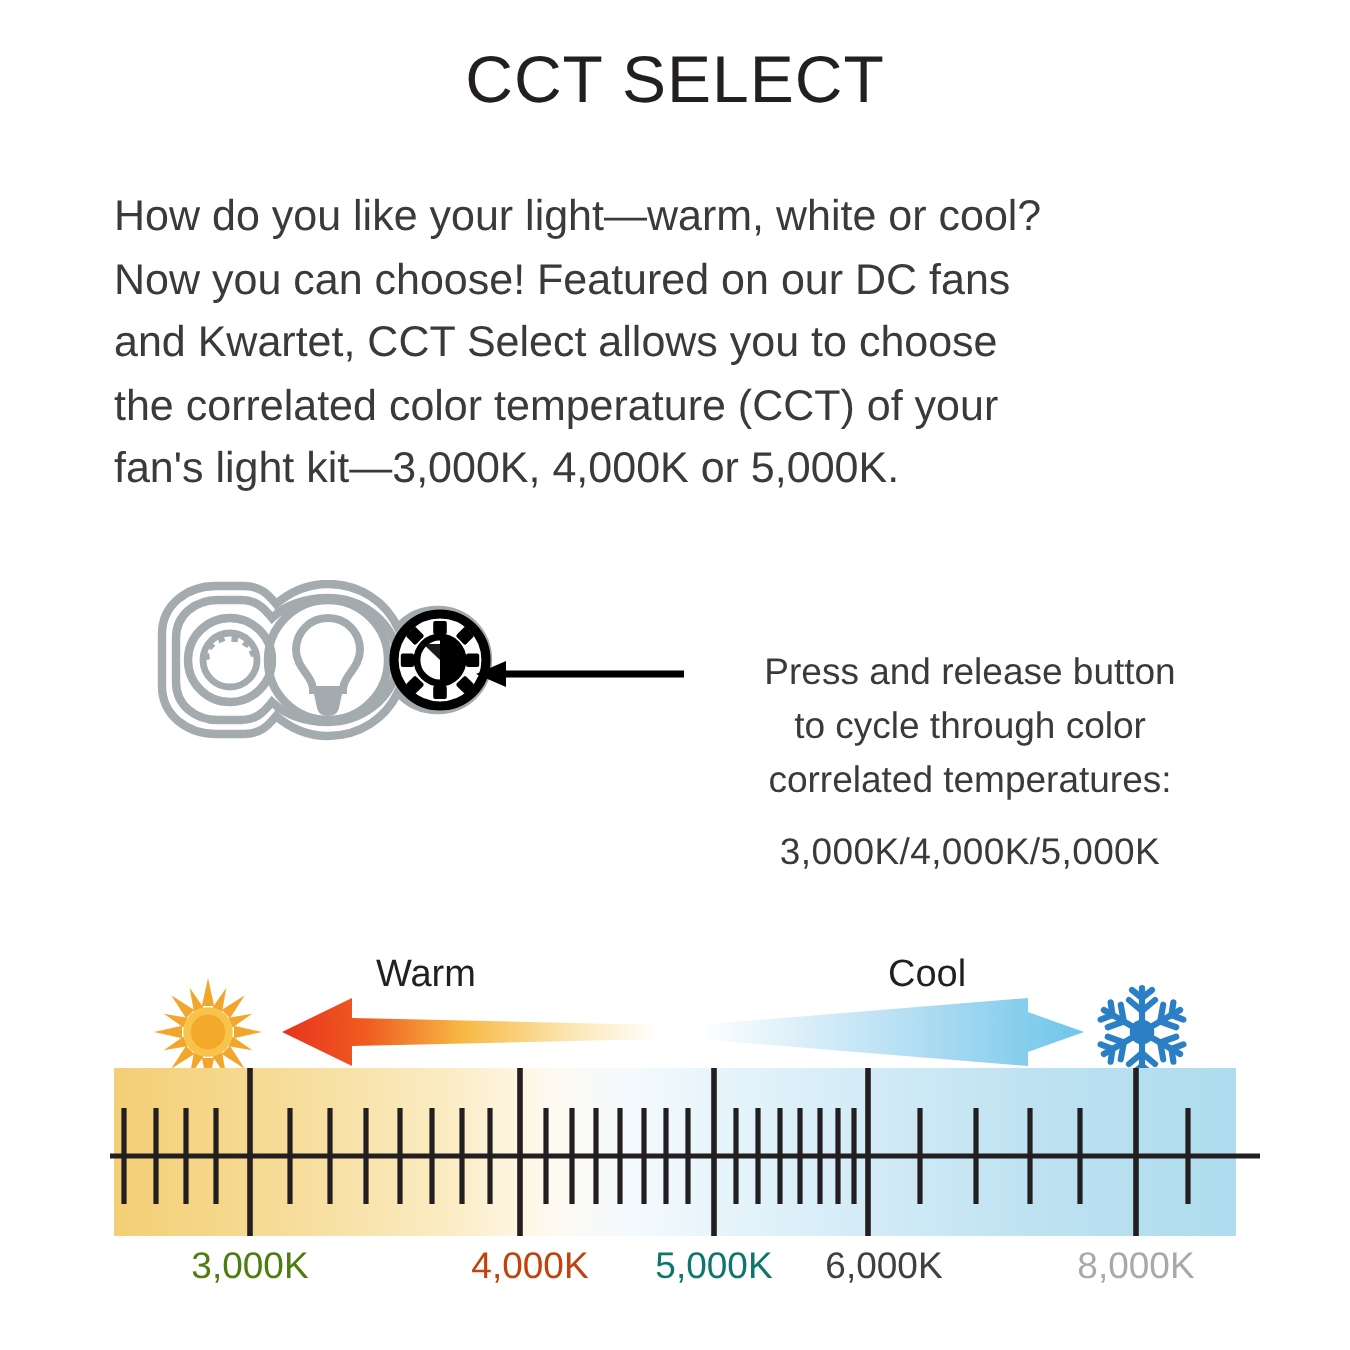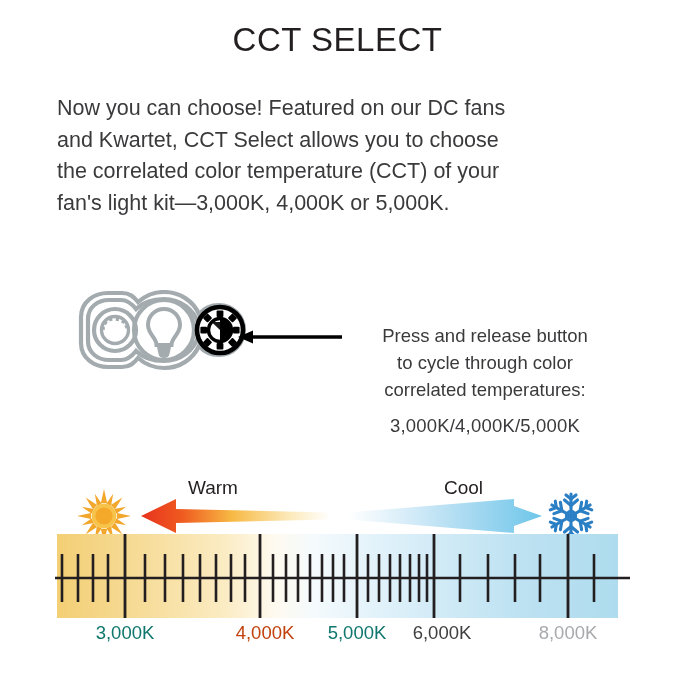--- a/index.html
+++ b/index.html
@@ -119,20 +119,21 @@
     transform: translateX(-50%);
     font-weight: 400;
   }
 </style>
 </head>
 <body>
 
 <div id="page-title">CCT SELECT</div>
 
 <div id="intro-paragraph">
+  <span class="ln">How do you like your light—warm, white or cool?</span>
   <span class="ln">Now you can choose! Featured on our DC fans</span>
   <span class="ln">and Kwartet, CCT Select allows you to choose</span>
   <span class="ln">the correlated color temperature (CCT) of your</span>
   <span class="ln">fan's light kit—3,000K, 4,000K or 5,000K.</span>
 </div>
 
 <div id="remote-illustration">
   <svg width="215" height="100" viewBox="0 0 215 100" xmlns="http://www.w3.org/2000/svg">
     <g fill="none" stroke="#a3abaf" stroke-width="4.2">
 
@@ -378,19 +379,19 @@
         <line x1="540" x2="540" y1="22" y2="70" stroke="#231f20" stroke-width="2.6"></line>
         <line x1="594" x2="594" y1="22" y2="70" stroke="#231f20" stroke-width="2.6"></line>
         <line x1="125" x2="125" y1="2" y2="86" stroke="#231f20" stroke-width="2.8"></line>
         <line x1="260" x2="260" y1="2" y2="86" stroke="#231f20" stroke-width="2.8"></line>
         <line x1="357" x2="357" y1="2" y2="86" stroke="#231f20" stroke-width="2.8"></line>
         <line x1="434" x2="434" y1="2" y2="86" stroke="#231f20" stroke-width="2.8"></line>
         <line x1="568" x2="568" y1="2" y2="86" stroke="#231f20" stroke-width="2.8"></line>
       </g>
   </svg>
   <div id="scale-labels">
-      <div class="tick-label" style="left: 125px; color: #0f766e;">3,000K</div>
+      <div class="tick-label" style="left: 125px; color: #4d7c0f;">3,000K</div>
       <div class="tick-label" style="left: 265px; color: #c2410c;">4,000K</div>
       <div class="tick-label" style="left: 357px; color: #0f766e;">5,000K</div>
       <div class="tick-label" style="left: 442px; color: #404040;">6,000K</div>
       <div class="tick-label" style="left: 568px; color: rgb(167, 169, 172);">8,000K</div>
     </div>
 </div>
 
 </body></html>

